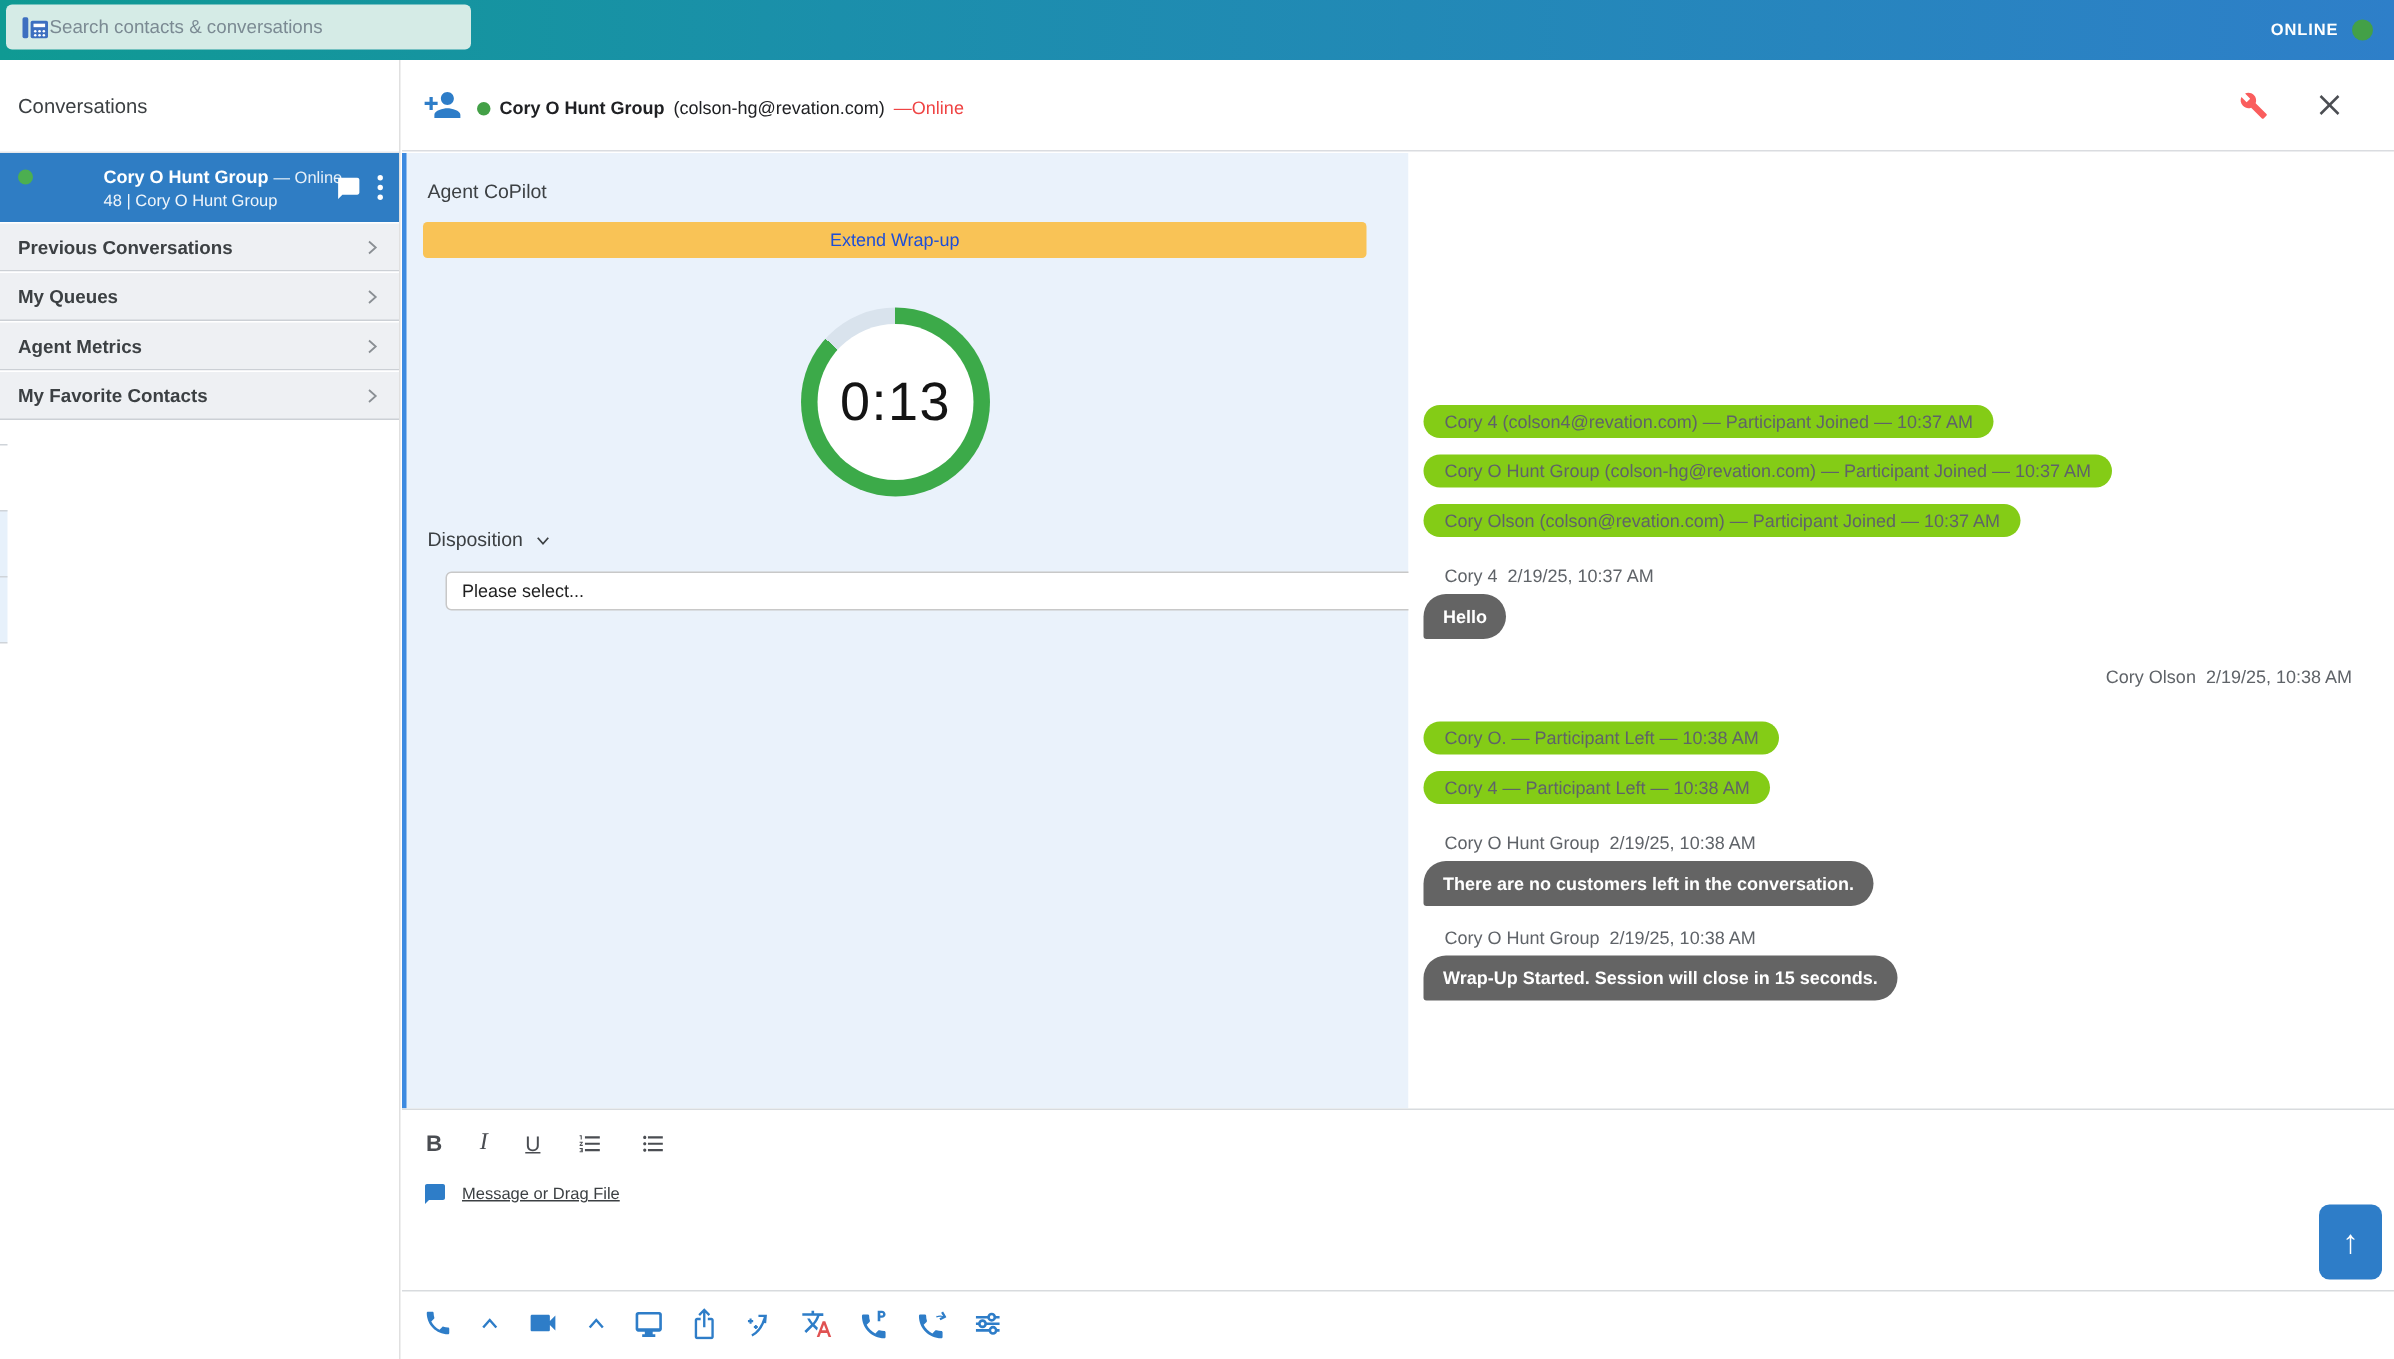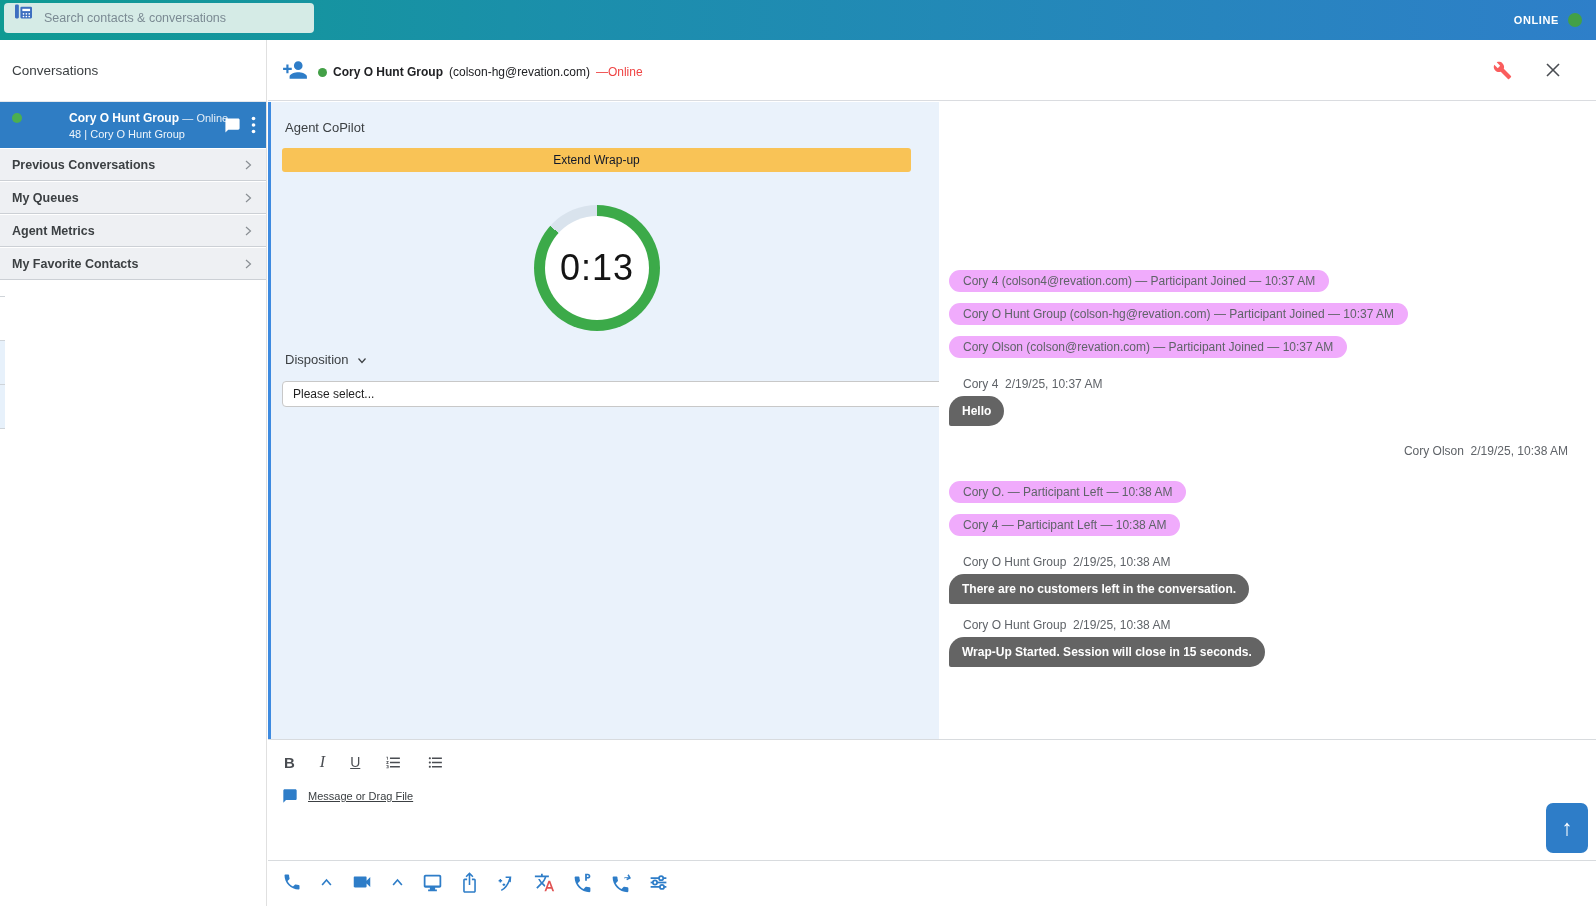--- a/index.html
+++ b/index.html
@@ -8,21 +8,21 @@
     font-family:"Liberation Sans", sans-serif;
     background:#ffffff; position:relative; overflow:hidden;
     color:#3c4043; font-size:12px;
   }
   svg { display:block; }
 
   
   .topbar{ position:absolute; left:0; top:0; width:1596px; height:40px;
     background:linear-gradient(90deg,#0f9a93 0%, #1b8fab 35%, #2e7fc9 100%); }
   .searchbox{ position:absolute; left:4px; top:3px; width:310px; height:30px;
-    background:#d5ebe6; border-radius:4px; display:flex; padding:0 10px; gap:11px; }
+    background:#d5ebe6; border-radius:4px; display:flex; align-items:center; padding:0 10px; }
   .searchbox input{ flex:1; border:none; outline:none; background:transparent;
     font-family:inherit; font-size:12.5px; color:#3c4043; }
   .searchbox input::placeholder{ color:#7b8a93; }
   .online-badge{ position:absolute; right:14px; top:0; height:40px; display:flex; align-items:center; gap:9px; cursor:pointer; }
   .online-badge .lbl{ color:#fff; font-weight:bold; font-size:11px; letter-spacing:.6px; }
   .online-badge .dot{ width:14px; height:14px; border-radius:50%; background:#43a047; }
 
   
   .sidebar{ position:absolute; left:0; top:40px; width:267px; bottom:0; background:#fff; border-right:1px solid #e0e0e0; }
   .sidebar-title{ height:62px; display:flex; align-items:center; padding:0 12px;
@@ -49,40 +49,40 @@
   .hdr-name{ font-weight:bold; }
   .hdr-status{ color:#ef4444; }
   .hdr-wrench{ position:absolute; right:84px; top:21px; color:#fa5d5d; cursor:pointer; }
   .hdr-close{ position:absolute; right:34px; top:21px; color:#4a4d52; cursor:pointer; }
 
   
   .copilot{ position:absolute; left:268px; top:102px; width:671px; height:637px;
     background:#eaf2fb; border-left:3px solid #3d8ae0; }
   .cp-title{ position:absolute; left:14px; top:18px; font-size:13px; color:#3c4043; }
   .extend-btn{ position:absolute; left:11px; top:46px; width:629px; height:24px; background:#f9c356;
-    border:none; border-radius:3px; font-family:inherit; font-size:12px; color:#0f172a; cursor:pointer; }
+    border:none; border-radius:3px; font-family:inherit; font-size:12px; color:#1d4ed8; cursor:pointer; }
   .timer{ position:absolute; left:263px; top:103px; width:126px; height:126px; }
   .timer-ring{ position:absolute; inset:0; border-radius:50%; }
   .timer-inner{ position:absolute; inset:11px; background:#fff; border-radius:50%;
     display:flex; align-items:center; justify-content:center; }
   .timer-value{ font-size:36px; color:#141414; letter-spacing:1px; }
   .disp-label{ position:absolute; left:14px; top:250px; display:flex; align-items:center; gap:7px;
     font-size:13px; color:#3c4043; cursor:pointer; }
-  .disp-select-wrap{ position:absolute; left:11px; top:279px; width:749px; height:26px; }
+  .disp-select-wrap{ position:absolute; left:26px; top:279px; width:749px; height:26px; }
   .disp-select-wrap select{ width:100%; height:100%; appearance:none; -webkit-appearance:none;
     border:1px solid #c8c8c8; border-radius:4px; background:#fff; padding:0 26px 0 10px;
     font-family:inherit; font-size:12px; color:#1f1f1f; cursor:pointer; }
   .disp-select-wrap .chev{ position:absolute; right:9px; top:7px; pointer-events:none; color:#1f1f1f; }
 
   
   .chat-panel{ position:absolute; left:939px; top:102px; right:0; height:637px; background:#fff;
     padding:168px 16px 0 10px; display:flex; flex-direction:column; align-items:flex-start; overflow:hidden; }
   .msg{ max-width:96%; }
   .msg.system{ margin-bottom:11px; }
-  .pill{ background:#f0abfc; color:#5f6368; font-size:12px; height:22px; line-height:22px;
+  .pill{ background:#84cc16; color:#5f6368; font-size:12px; height:22px; line-height:22px;
     padding:0 14px; border-radius:12px; white-space:nowrap; }
   .msg.incoming{ margin-top:8px; margin-bottom:6px; }
   .msg.outgoing{ margin-top:12px; margin-bottom:18px; align-self:flex-end; text-align:right; }
   .msg-hdr{ color:#5f6368; font-size:12px; margin:0 2px 5px 14px; }
   .msg.outgoing .msg-hdr{ margin:0 12px 5px 0; }
   .bubble{ display:inline-block; font-size:12px; font-weight:bold; color:#fff; padding:8px 13px;
     border-radius:15px 15px 15px 2px; background:#646464; text-align:left; }
   .msg.outgoing .bubble{ background:#2f7dc8; border-radius:15px 15px 2px 15px; }
 
   

